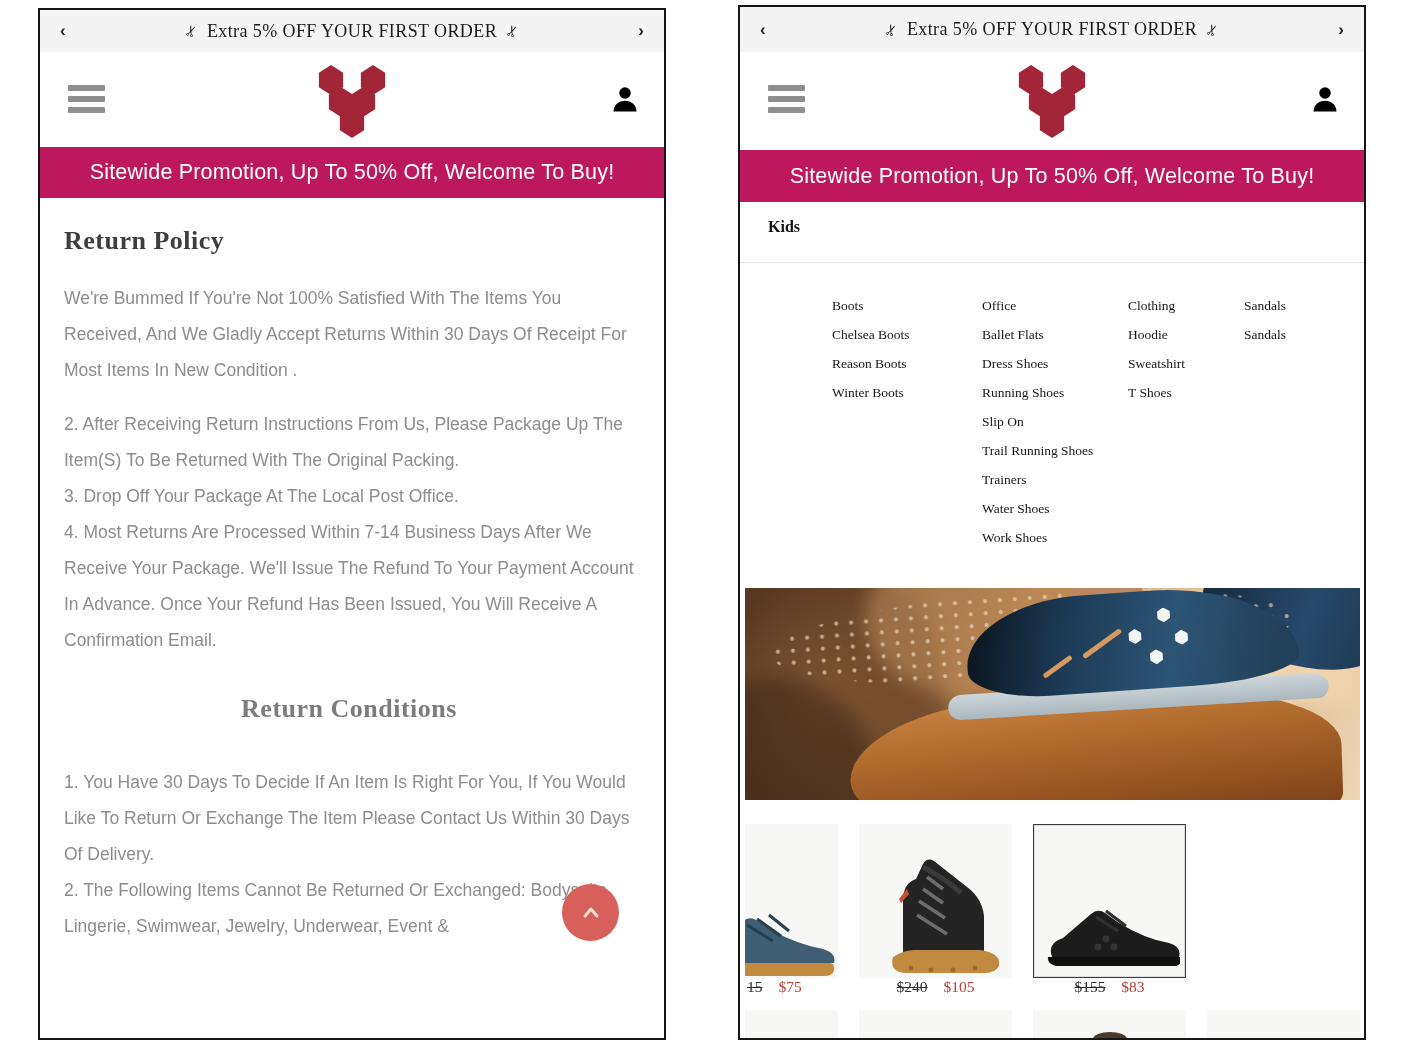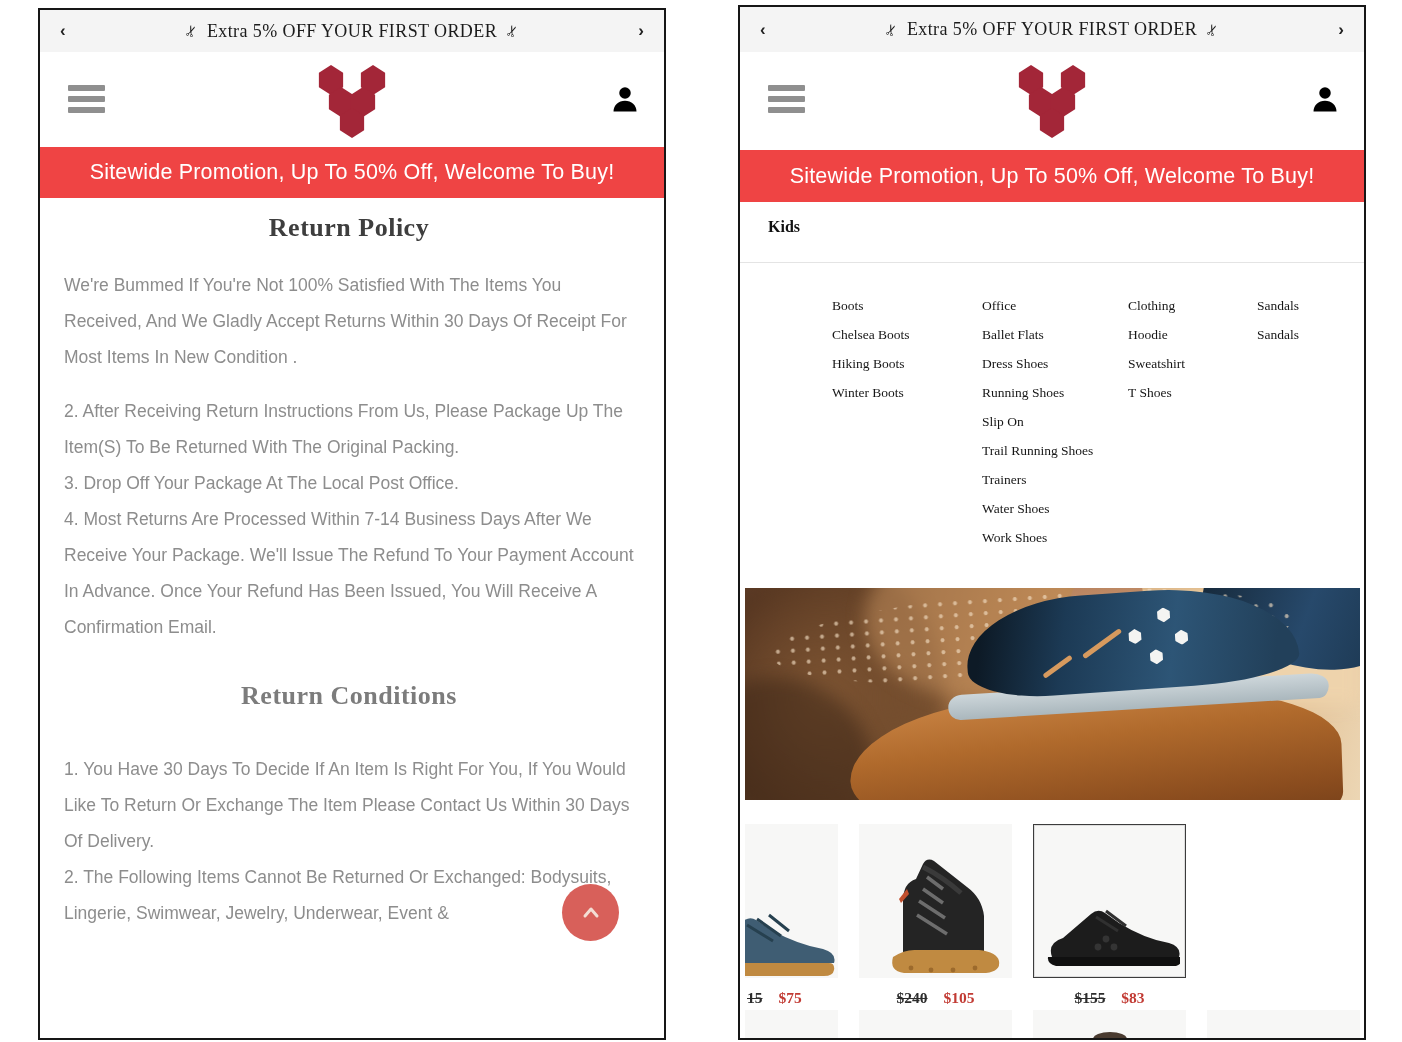--- a/index.html
+++ b/index.html
@@ -18,29 +18,29 @@
   .scissor { display:inline-block; transform:rotate(-70deg); font-size:15px; color:#1b1b1b; }
   .promo-arrow { font-size:17px; color:#222; font-weight:bold; cursor:pointer;
                  font-family:"Liberation Sans", sans-serif; }
   .header-row { position:absolute; left:0; right:0; top:42px; height:98px; background:#fff; }
   .hamburger { position:absolute; left:28px; top:33px; width:37px; cursor:pointer; }
   .hamburger span { display:block; height:6px; background:#8f8f8f; margin-bottom:5px; border-radius:1px; }
   .logo { position:absolute; left:50%; top:13px; transform:translateX(-50%); width:67px; height:73px; }
   .hex { position:absolute; width:25px; height:30px; background:#a32638;
          clip-path:polygon(50% 0%, 100% 27%, 100% 73%, 50% 100%, 0% 73%, 0% 27%); }
   .account { position:absolute; right:24px; top:30px; width:30px; height:34px; cursor:pointer; }
-  .black-banner { position:absolute; left:0; right:0; background:#ef4444; color:#fff;
+  .black-banner { position:absolute; left:0; right:0; background:#be185d; color:#fff;
                   display:flex; align-items:center; justify-content:center;
                   font-size:21.5px; letter-spacing:.2px; }
 
   
   #phone-left .black-banner { top:137px; height:51px; }
   .policy-content { position:absolute; left:0; right:0; top:188px; bottom:0; overflow:hidden;
                     padding:0 30px 0 24px; }
-  .policy-title { margin-top:15px; text-align:center; font-family:"Liberation Serif", serif;
+  .policy-title { margin-top:28px; text-align:left; font-family:"Liberation Serif", serif;
                   font-weight:bold; font-size:26px; color:#3e3e3e; letter-spacing:.5px; }
   .policy-content p { color:#8d8d8d; font-size:17.5px; line-height:36px; }
   p.intro { margin:24px 0 18px; }
   .conditions-title { margin-top:36px; text-align:center; font-family:"Liberation Serif", serif;
                       font-weight:bold; font-size:26px; color:#7c7c7c; letter-spacing:.5px; }
   p.cond-first { margin-top:40px; }
   .back-top { position:absolute; left:522px; top:874px; width:57px; height:57px; border-radius:50%;
               background:#d8605a; display:flex; align-items:center; justify-content:center; cursor:pointer; }
 
   
@@ -48,21 +48,21 @@
   #phone-right .header-row { top:45px; }
   #phone-right .black-banner { top:143px; height:52px; }
   .kids-label { position:absolute; left:28px; top:211px; font-family:"Liberation Serif", serif;
                 font-weight:bold; font-size:16px; color:#111; }
   .menu-divider { position:absolute; left:0; right:0; top:255px; height:1px; background:#e4e4e4; }
   .menu-area { position:absolute; top:284px; left:0; right:0; height:296px; }
   .menu-col { position:absolute; top:0; }
   .menu-col .mi { display:block; font-family:"Liberation Serif", serif; font-size:13.5px;
                   color:#161616; line-height:29px; height:29px; cursor:pointer; white-space:nowrap; }
   .menu-col-1 { left:92px; }  .menu-col-2 { left:242px; }
-  .menu-col-3 { left:388px; } .menu-col-4 { left:517px; }
+  .menu-col-3 { left:388px; } .menu-col-4 { left:504px; }
 
   
   .hero { position:absolute; left:5px; top:581px; width:615px; height:212px; overflow:hidden;
           background:linear-gradient(105deg,#5d3c27 0%,#7c5433 22%,#b07c4a 45%,#d9ac77 70%,#ecd6b4 100%); }
   .hero .blur-blob { position:absolute; filter:blur(9px); border-radius:50%; }
   .hero .bb1 { left:-40px; top:-30px; width:240px; height:280px;
                background:radial-gradient(circle,#7e5533 0%,#46291666 70%,transparent 75%); }
   .hero .bb2 { left:-70px; top:90px; width:200px; height:200px; background:#33201377; }
   .hero .bb3 { left:120px; top:-50px; width:220px; height:160px; background:#c6925f88; }
   .hero .sky { position:absolute; right:0; top:0; width:38%; height:55%; filter:blur(8px);
@@ -87,22 +87,22 @@
   .stripe { position:absolute; width:46px; height:5px; background:#d79a5e; border-radius:3px;
             transform:rotate(-32deg); }
 
   
   .carousel { position:absolute; left:5px; top:817px; width:615px; overflow:hidden; }
   .track { display:flex; margin-left:-60px; }
   .product { flex:0 0 153px; margin-right:21px; }
   .thumb { width:153px; height:154px; background:#f7f7f6; position:relative; overflow:hidden;
            display:flex; align-items:flex-end; justify-content:center; }
   .product.selected .thumb { border:1px solid #3c3c3c; box-shadow:0 0 0 1px #ddd inset; }
-  .price-row { margin-top:11px; text-align:center; font-family:"Liberation Serif", serif;
-               font-weight:bold; font-size:15.5px; white-space:nowrap; }
+  .price-row { text-align:center; font-family:"Liberation Serif", serif;
+               font-weight:normal; font-size:15.5px; white-space:nowrap; }
   .product:first-child .price-row { text-align:left; padding-left:62px; }
   .price-orig { color:#2d2d2d; text-decoration:line-through; margin-right:12px; }
   .price-sale { color:#c23b34; }
   .row2 { position:absolute; left:5px; top:1003px; width:615px; overflow:hidden; height:30px; }
   .row2 .thumb { height:30px; align-items:flex-start; }
   .toe-peek { position:absolute; left:50%; bottom:-6px; transform:translateX(-50%);
               width:34px; height:14px; background:#4a3b30; border-radius:50% 50% 0 0; }
 </style>
 </head>
 <body>
@@ -189,21 +189,21 @@
   </div>
   <div class="black-banner">Sitewide Promotion, Up To 50% Off, Welcome To Buy!</div>
 
   <div class="kids-label">Kids</div>
   <div class="menu-divider"></div>
 
   <div class="menu-area">
     <div class="menu-col menu-col-1">
       <span class="mi">Boots</span>
       <span class="mi">Chelsea Boots</span>
-      <span class="mi">Hiking Boots</span>
+      <span class="mi">Reason Boots</span>
       <span class="mi">Winter Boots</span>
     </div>
     <div class="menu-col menu-col-2">
       <span class="mi">Office</span>
       <span class="mi">Ballet Flats</span>
       <span class="mi">Dress Shoes</span>
       <span class="mi">Running Shoes</span>
       <span class="mi">Slip On</span>
       <span class="mi">Trail Running Shoes</span>
       <span class="mi">Trainers</span>

